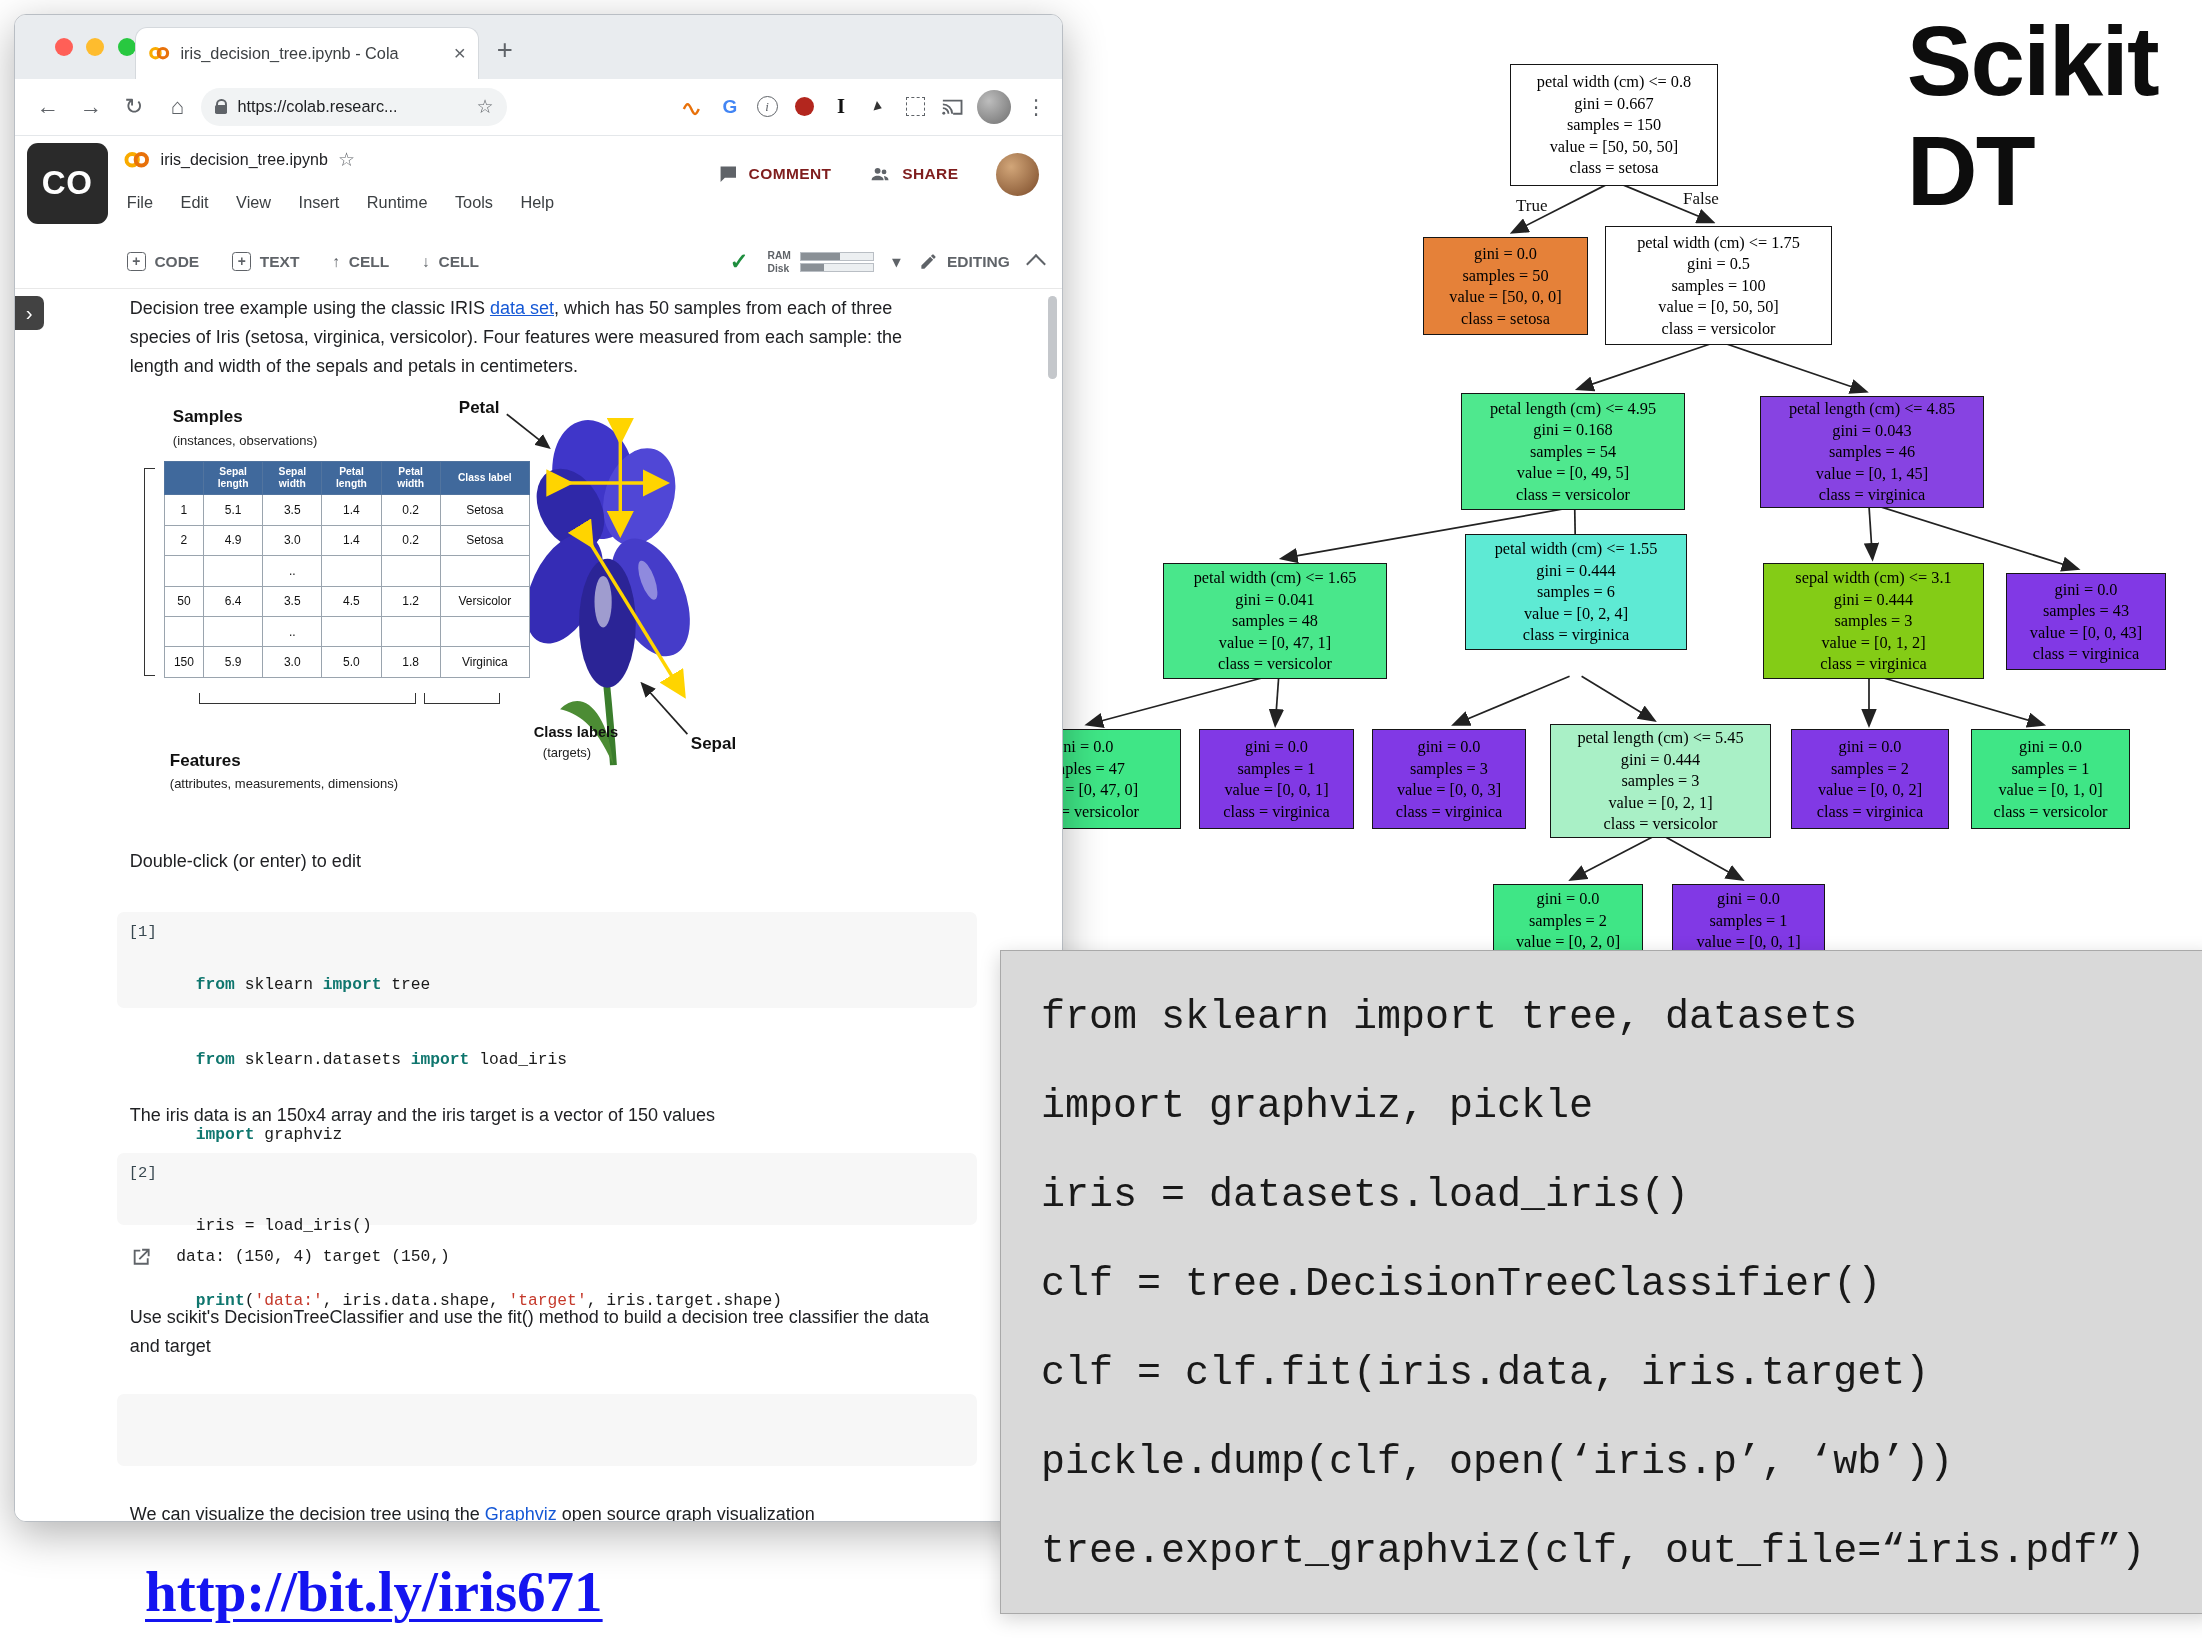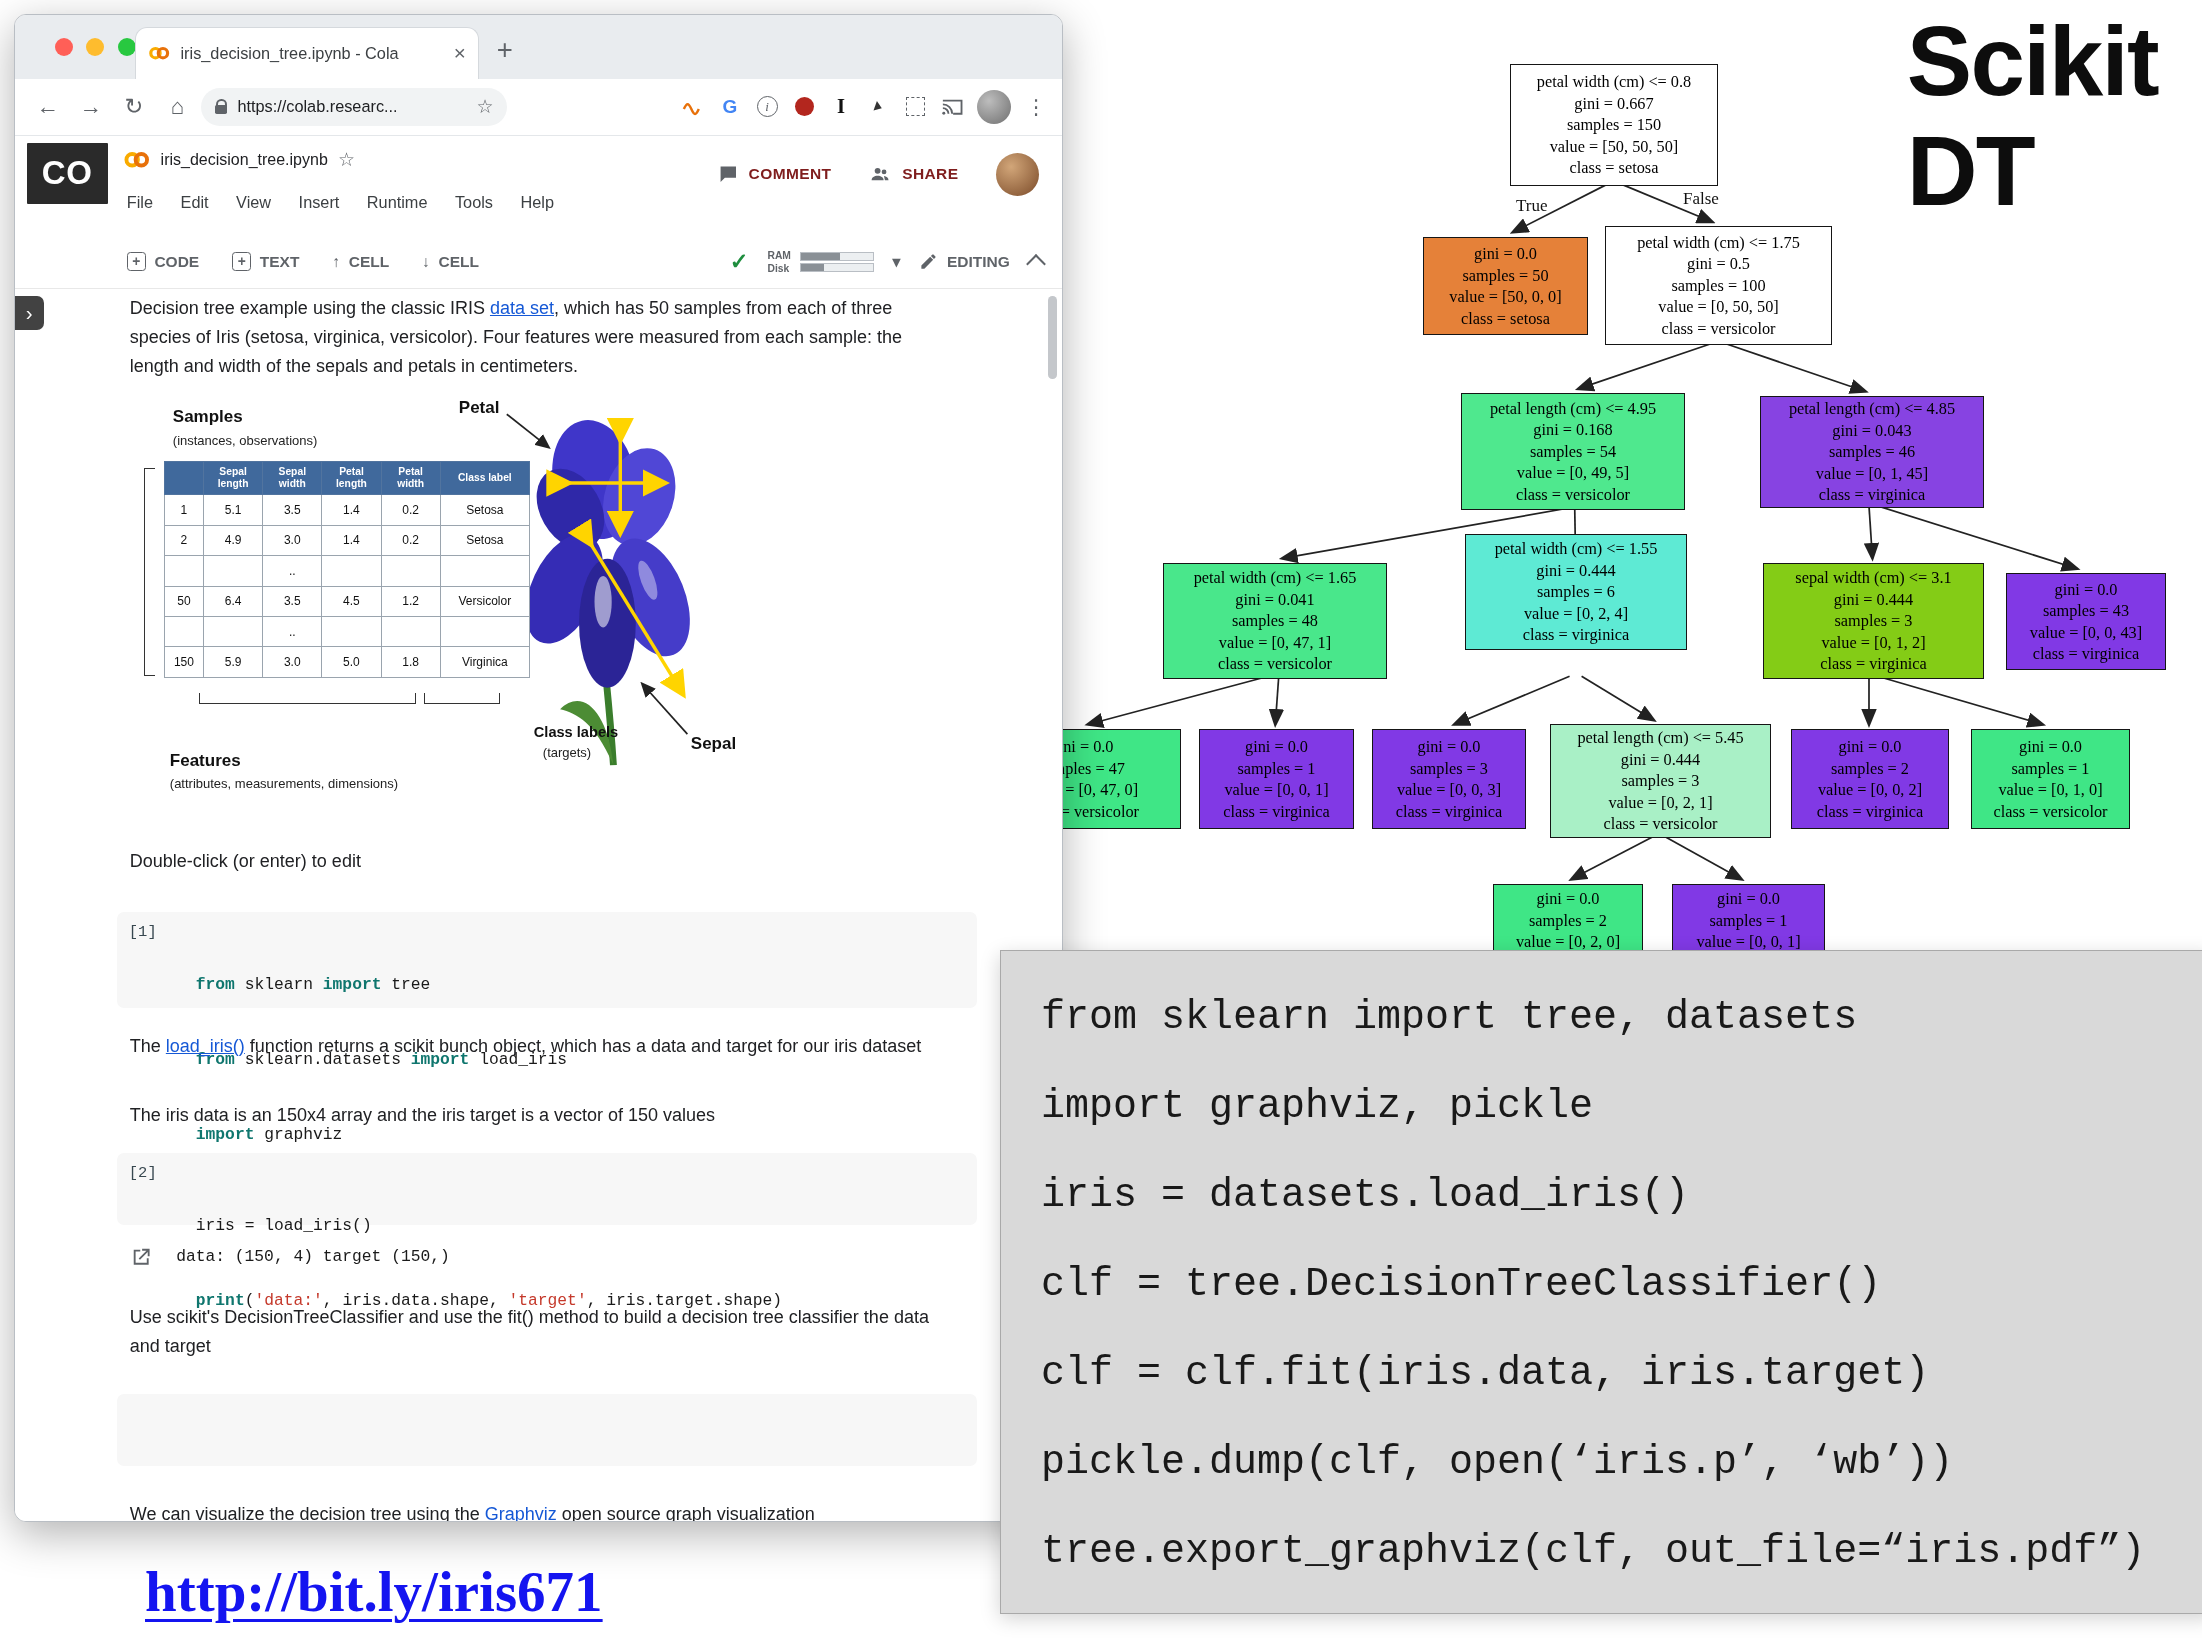--- a/index.html
+++ b/index.html
@@ -52,22 +52,22 @@
   .ext-cluster{margin-left:auto;display:flex;align-items:center;gap:13px;}
   .ext{width:24px;height:24px;display:flex;align-items:center;justify-content:center;font-size:17px;color:#5f6368;}
   .icon-info{width:19px;height:19px;border:1.7px solid #5f6368;border-radius:50%;font-size:13px;font-family:"Liberation Serif",serif;
              display:flex;align-items:center;justify-content:center;font-style:italic;}
   .icon-reddot{width:19px;height:19px;border-radius:50%;background:#b3261e;}
   .icon-crop{width:17px;height:17px;border:1.7px dashed #5f6368;}
   .icon-cursor{width:0;height:0;border-left:7.7px solid #333;border-top:5.2px solid transparent;border-bottom:5.2px solid transparent;transform:rotate(20deg);}
   .avatar-sm{width:34px;height:34px;border-radius:50%;background:radial-gradient(circle at 35% 32%,#bdbdbd,#6f6f6f);}
 
   .cheader{height:100px;position:relative;background:#fff;}
-  .co-logo{position:absolute;left:12px;top:6.9px;width:81px;height:61px;background:#2a2a2a;color:#fff;font-weight:700;
-           font-size:33px;display:flex;align-items:center;justify-content:center;border-radius:1px;letter-spacing:0.9px;}
+  .co-logo{position:absolute;left:12px;top:6.9px;width:81px;height:81px;background:#2a2a2a;color:#fff;font-weight:700;
+           font-size:33px;display:flex;align-items:center;justify-content:center;border-radius:11px;letter-spacing:0.9px;}
   .doc-row{position:absolute;left:108px;top:10.3px;display:flex;align-items:center;gap:10.3px;}
   .doc-title{font-size:16px;color:#202124;}
   .doc-star{font-size:19px;color:#5f6368;}
   .menu-row{position:absolute;left:112px;top:57px;display:flex;gap:27.5px;font-size:16.3px;color:#3c4043;}
   .header-right{position:absolute;right:22.4px;top:17px;display:flex;align-items:center;gap:38px;}
   .hbtn{display:flex;align-items:center;gap:10.3px;font-size:15.5px;font-weight:600;color:#7f1d1d;letter-spacing:0.4px;}
   .avatar-lg{width:43px;height:43px;border-radius:50%;background:radial-gradient(circle at 35% 32%,#d2a679,#7a4a28);}
 
   .ctoolbar{height:53px;border-bottom:0.9px solid #e8e8e8;display:flex;align-items:center;padding:0 19px 0 112px;
             gap:33px;color:#5f6368;font-size:15.5px;font-weight:600;box-sizing:border-box;}
@@ -526,21 +526,20 @@
 
       <div class="cellcode" style="left:102px;top:623px;width:860px;height:96px">
         <span class="cellidx">[1]</span>
         <div class="codelines">
           <div><span class="kw">from</span><span> sklearn </span><span class="kw">import</span><span> tree</span></div>
           <div><span class="kw">from</span><span> sklearn.datasets </span><span class="kw">import</span><span> load_iris</span></div>
           <div><span class="kw">import</span><span> graphviz</span></div>
         </div>
       </div>
 
-      <p class="mdtext" style="left:115px;top:743px;width:819px;margin:0"><span>The </span><span class="mdlink">load_iris()</span><span> function returns a scikit bunch object, which has a data and target for our iris dataset</span></p>
       <p class="mdtext" style="left:115px;top:812px;width:819px;margin:0">The iris data is an 150x4 array and the iris target is a vector of 150 values</p>
 
       <div class="cellcode" style="left:102px;top:864px;width:860px;height:72px">
         <span class="cellidx">[2]</span>
         <div class="codelines">
           <div><span>iris = load_iris()</span></div>
           <div><span class="kw">print</span><span>(</span><span class="str">'data:'</span><span>, iris.data.shape, </span><span class="str">'target'</span><span>, iris.target.shape)</span></div>
         </div>
       </div>
 

